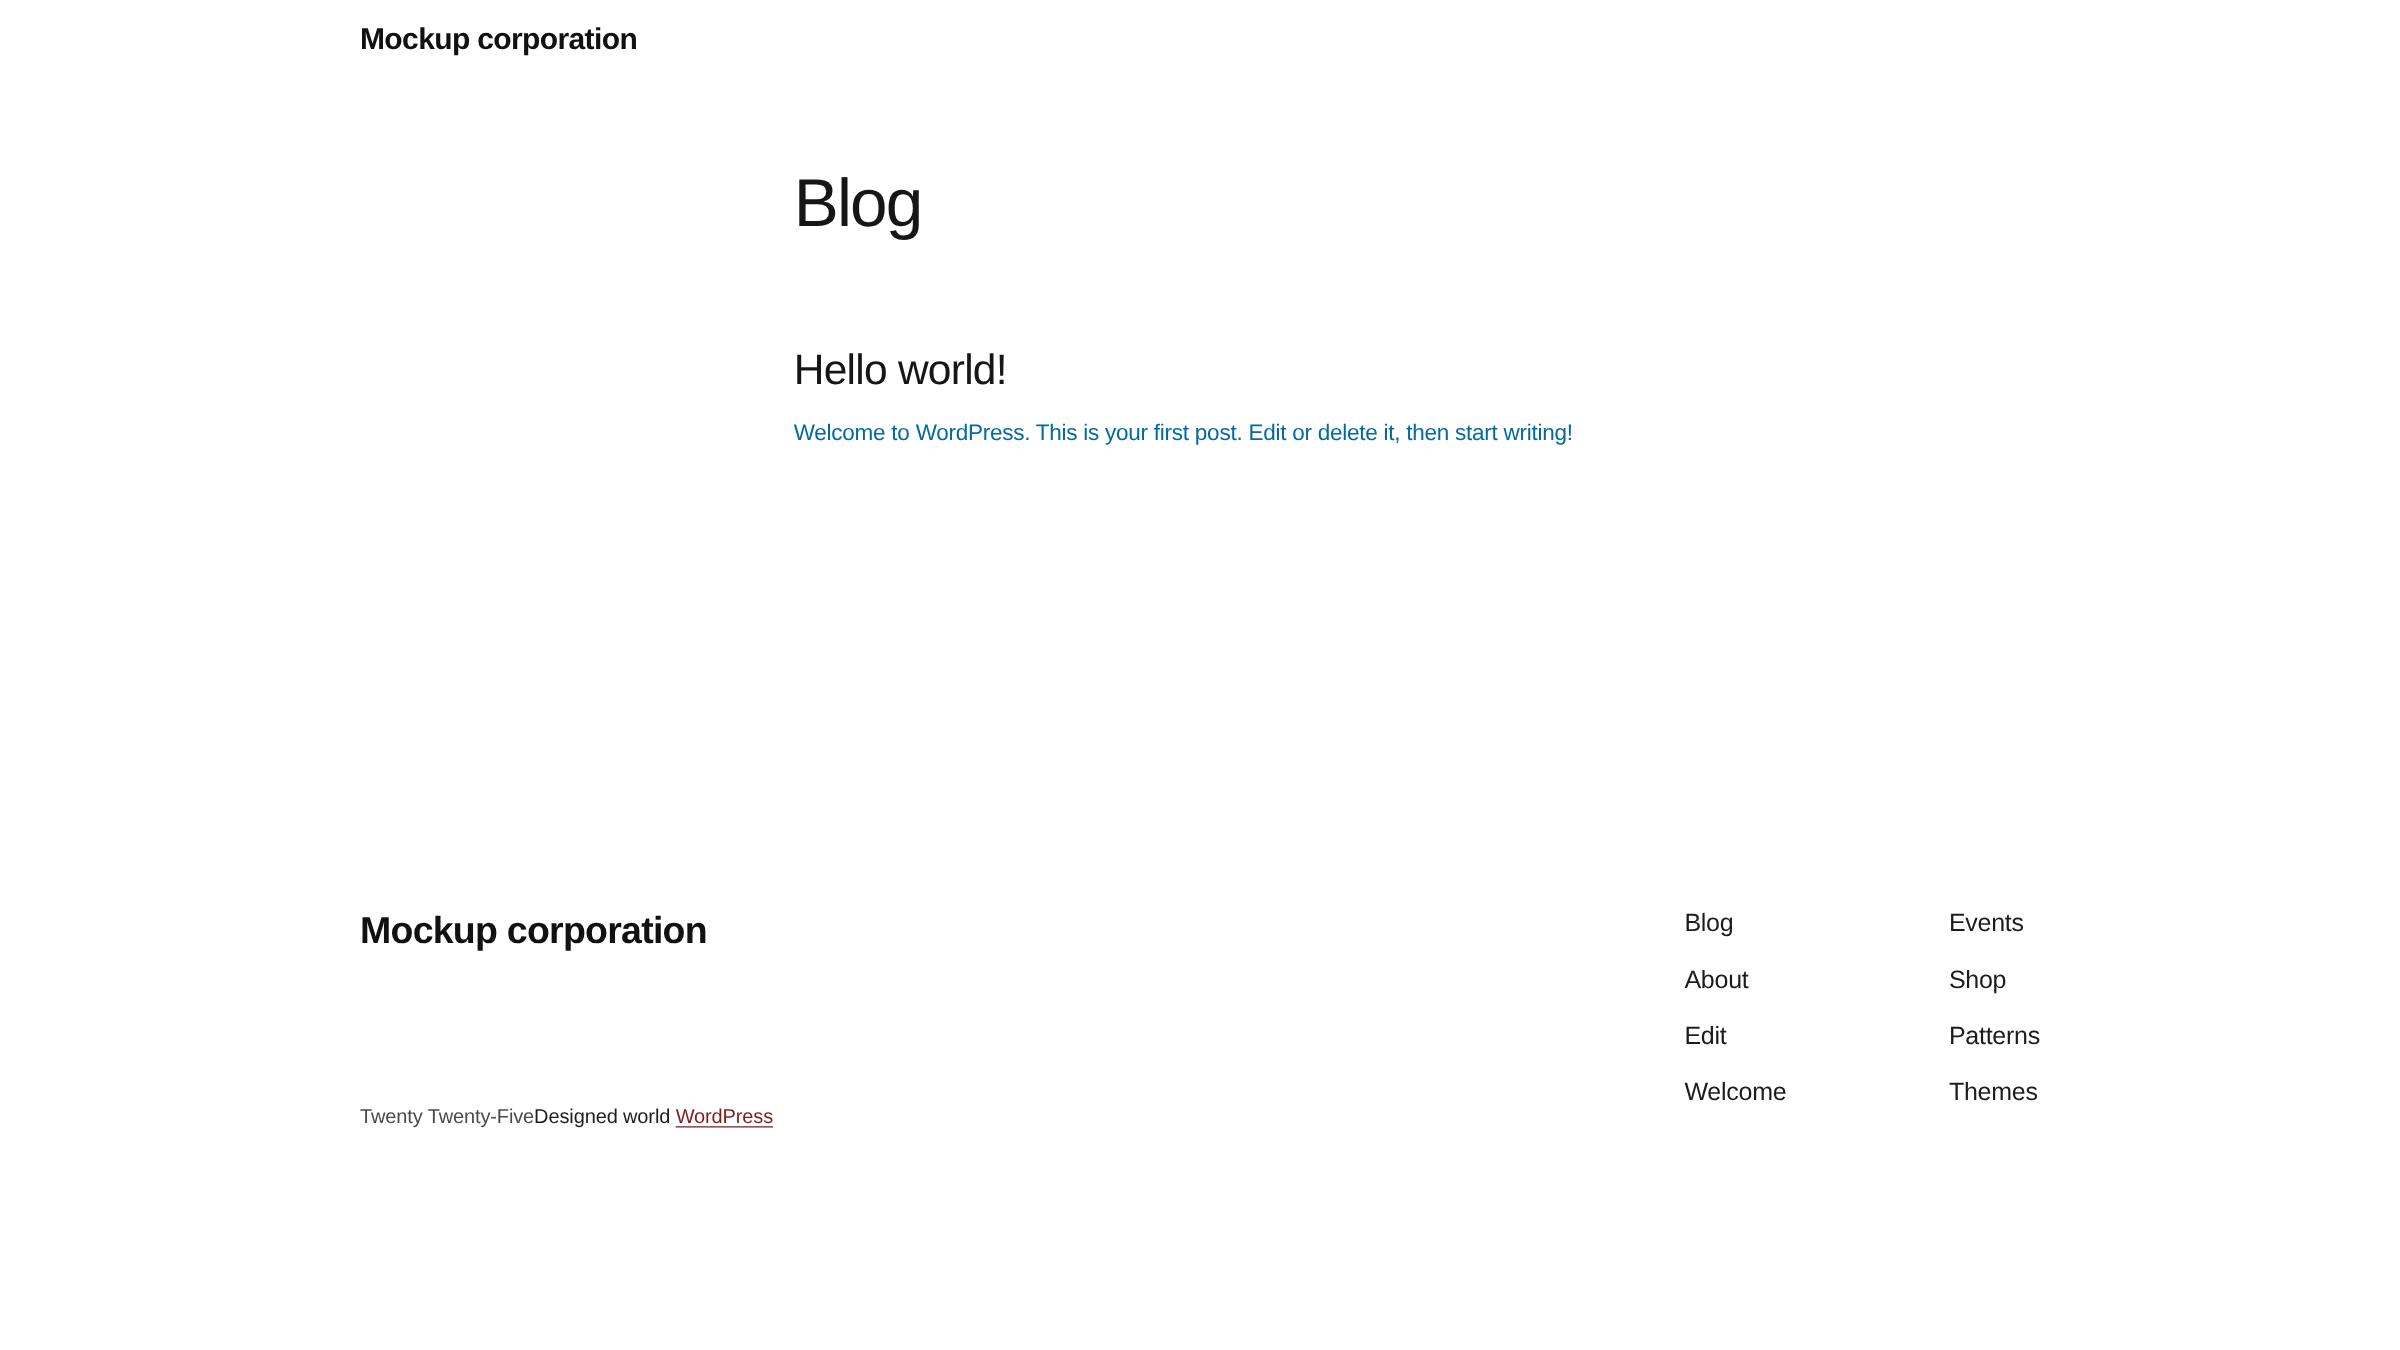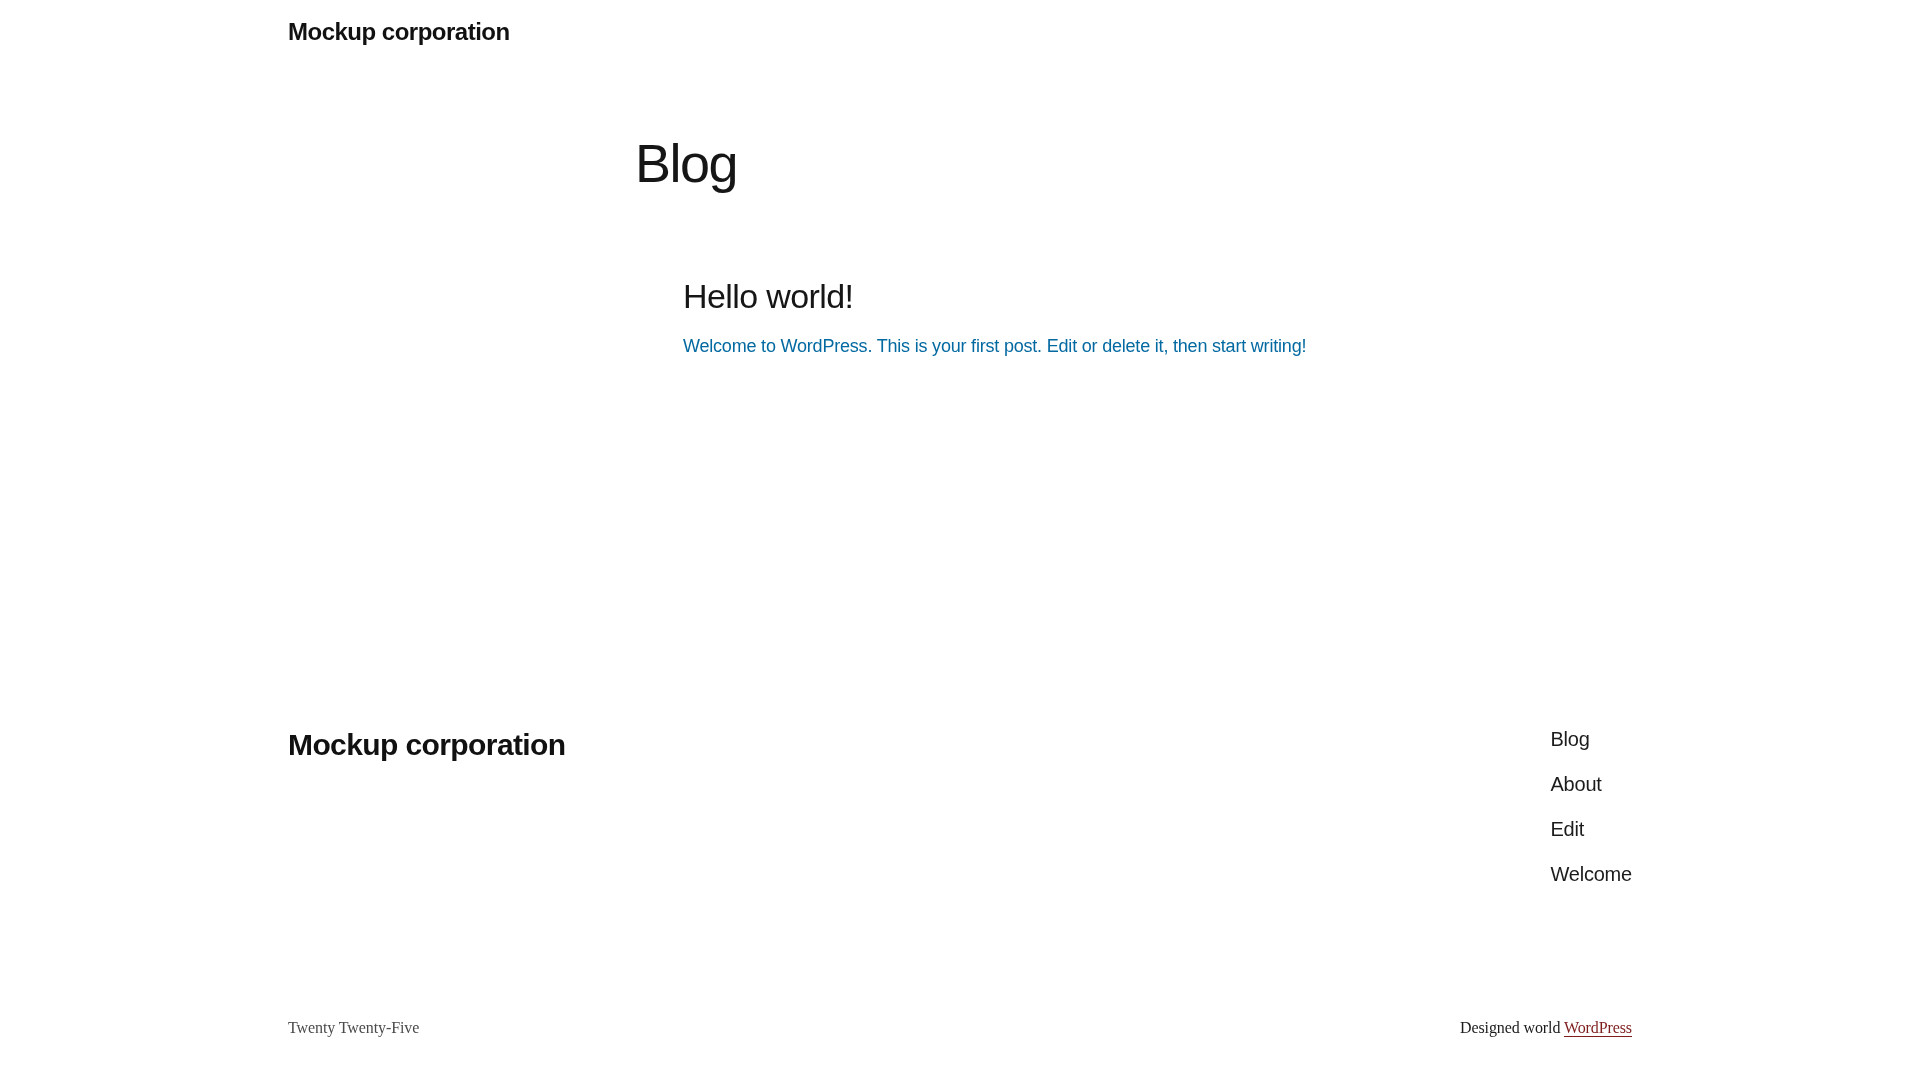--- a/index.html
+++ b/index.html
@@ -46,21 +46,20 @@
   .page-title {
     margin: 84px 0 0 0;
     font-size: 54px;
     font-weight: 400;
     letter-spacing: -1.5px;
     line-height: 1.2;
     color: #161616;
   }
   .post {
     margin-top: 80px;
-    margin-left: 48px;
   }
   .post-title {
     margin: 0;
     font-size: 34px;
     font-weight: 400;
     letter-spacing: -0.6px;
     line-height: 1.2;
     color: #161616;
   }
   .post-excerpt {
@@ -109,28 +108,26 @@
   }
   .footer-nav-link {
     font-size: 20px;
     letter-spacing: -0.2px;
     line-height: 1;
     color: #1c1c1c;
     text-decoration: none;
     cursor: pointer;
   }
   .footer-bottom {
-    margin-top: 134px;
     display: flex;
-    justify-content: space-between;
+    justify-content: flex-start;
     align-items: baseline;
     font-size: 16px;
     letter-spacing: -0.1px;
     line-height: 1.3;
-    font-family: Liberation Serif, serif;
   }
   .theme-name { color: #4a4a4a; }
   .credit { color: #1c1c1c; }
   .credit-link {
     color: #7f1d1d;
     text-decoration: underline;
     text-underline-offset: 3px;
     cursor: pointer;
   }
 </style>
@@ -159,20 +156,26 @@
     <div class="footer-top">
       <div class="footer-site-title">Mockup corporation</div>
 
       <nav class="footer-nav">
         <div class="footer-nav-col">
           <a class="footer-nav-link">Blog</a>
           <a class="footer-nav-link">About</a>
           <a class="footer-nav-link">Edit</a>
           <a class="footer-nav-link">Welcome</a>
         </div>
+        <div class="footer-nav-col">
+          <a class="footer-nav-link">Events</a>
+          <a class="footer-nav-link">Shop</a>
+          <a class="footer-nav-link">Patterns</a>
+          <a class="footer-nav-link">Themes</a>
+        </div>
       </nav>
     </div>
 
     <div class="footer-bottom">
       <span class="theme-name">Twenty Twenty-Five</span>
       <span class="credit"><span>Designed world </span><a class="credit-link">WordPress</a></span>
     </div>
   </div>
 </footer>
 

